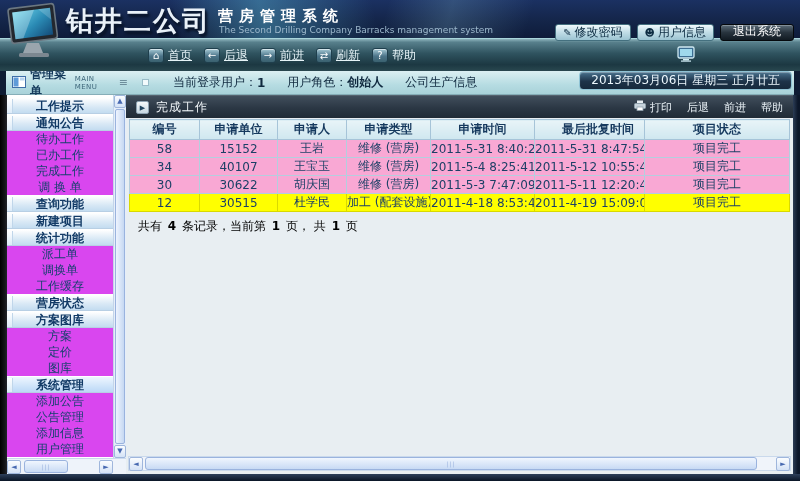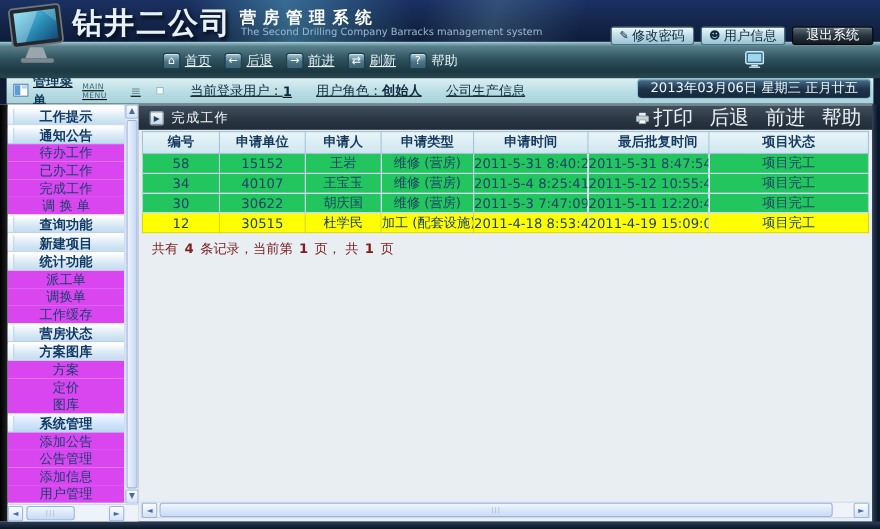--- a/index.html
+++ b/index.html
@@ -40,21 +40,21 @@
     background:linear-gradient(#a6cad6, #4c7489 55%, #3a616f); border:1px solid #1f3f4d;
     color:#fff; font-size:10px; line-height:13px; text-align:center;
     box-shadow:inset 0 1px 0 rgba(255,255,255,.55); }
   .date-area { position:absolute; right:8px; top:7px; display:flex; align-items:center; gap:5px;flex-direction:column; }
   .date-chip { height:19px; line-height:17px; padding:0 11px; border:1px solid #8fc3d5; border-radius:4px;
     background:linear-gradient(#49728e, #1d3349 55%, #16293c); color:#ecf7fd; font-size:12px;
     box-shadow:inset 0 1px 1px rgba(255,255,255,.35); }
 
   
   .userbar { height:24px; margin:0 6px; display:flex; align-items:center;
-    background:linear-gradient(#dbeff2, #b6dce2 60%, #a9d2d9); border-bottom:1px solid #86aeb8;text-decoration:underline; }
+    background:linear-gradient(#dbeff2, #b6dce2 60%, #a9d2d9); border-bottom:1px solid #86aeb8; }
   .menu-head { width:122px; display:flex; align-items:center; gap:4px; padding-left:6px; }
   .menu-title { font-weight:bold; font-size:12px; color:#14395b; }
   .menu-sub { font-size:7px; color:#3c6478; letter-spacing:.4px; }
   .menu-lines { font-size:11px; color:#6e8e9c; margin-left:2px; }
   .session { flex:1; display:flex; align-items:center; font-size:12px; color:#10293f; padding-left:14px; }
   .bullet { width:7px; height:7px; background:#f2fafc; border:1px solid #98bcc8; margin-right:24px; }
   .sess-b { font-weight:bold; }
   .sp { margin-left:22px; }
   .close-link { padding-right:14px; font-size:12px; color:#10293f; cursor:pointer; }
 
@@ -89,30 +89,30 @@
     display:flex; align-items:center; justify-content:center; color:#9ab3de; font-size:6px; letter-spacing:1px; }
   .corner { width:13px; height:14px; }
 
   
   .content { width:667px; display:flex; flex-direction:column; background:#e8eef2; }
   .titlebar { height:23px; display:flex; align-items:center; padding:0 10px;
     border-top:1px solid #56636f; background:linear-gradient(#414e5c, #2b3744 55%, #202b36); }
   .title-icon { width:13px; height:13px; margin-right:7px; background:linear-gradient(#f4f8fa,#c6d7e2);
     border:1px solid #8da2b2; border-radius:2px; color:#21445f; font-size:7px; line-height:12px; text-align:center; }
   .title-text { font-size:12px; color:#f2f7fa; letter-spacing:1px; }
-  .toolbar { margin-left:auto; display:flex; gap:15px; align-items:center; font-size:18px; color:#e9f1f6; }
+  .toolbar { margin-left:auto; display:flex; gap:15px; align-items:center; font-size:11px; color:#e9f1f6; }
   .tb-link { display:flex; align-items:center; gap:4px; cursor:pointer; }
   .table-wrap { margin:1px 3px 0 3px; background:#fff; }
   table { width:100%; border-collapse:collapse; font-size:12px; table-layout:fixed; }
   th { height:20px; background:linear-gradient(#e8f4f8, #cfe7ef); border:1px solid #a6c4d8;
     font-weight:bold; color:#16395e; }
-  td { height:18px; border:1px solid #b4cede; color:#1c4066; text-align:center; background:#22c55e;
+  td { height:18px; border:1px solid #b4cede; color:#1c4066; text-align:center; background:#f9a8d4;
     overflow:hidden; white-space:nowrap; }
   tr.hl td { border-color:#d9d900; }
-  .pagination { padding:6px 0 0 12px; font-size:12px; color:#7f1d1d; }
+  .pagination { padding:6px 0 0 12px; font-size:12px; color:#000000; }
   .pagination b { margin:0 2px; }
   .filler { flex:1; }
   .c-hscroll { height:15px; margin:0 2px 3px 2px; display:flex; align-items:center;
     background:#f0f4fa; border:1px solid #cad9ec; }
   .right-edge { width:7px; background:linear-gradient(90deg,#2b3c55,#0c1729 70%); }
 
   .bottom-strip { height:7px; background:linear-gradient(#2d3f5a,#0a1526); }
 </style>
 </head>
 <body>

